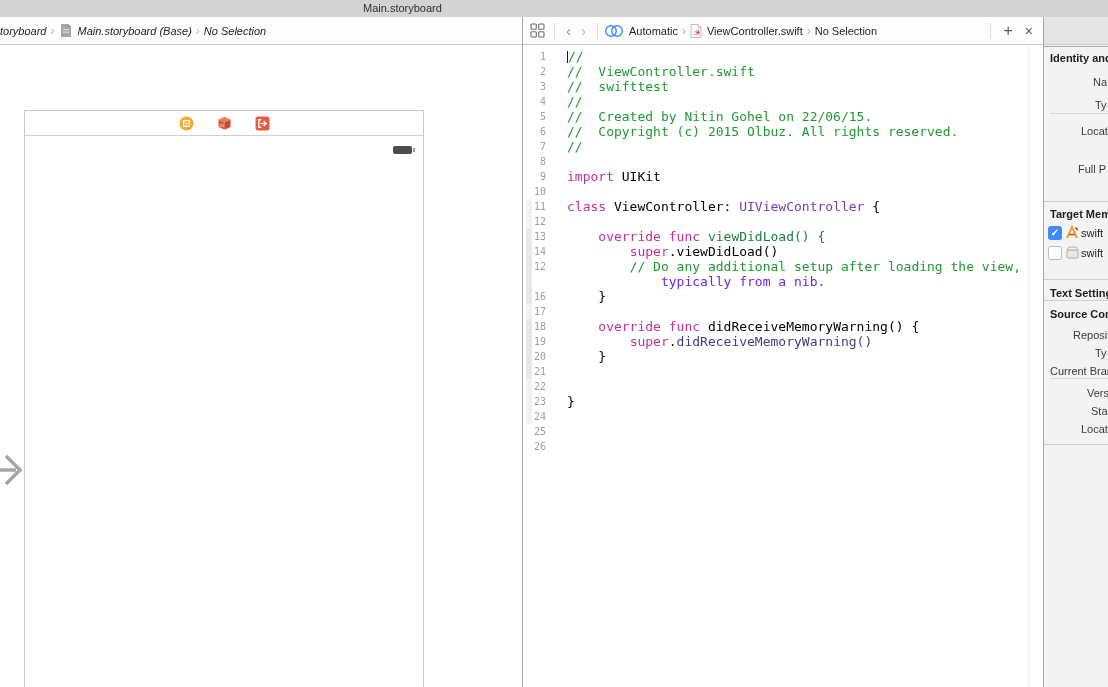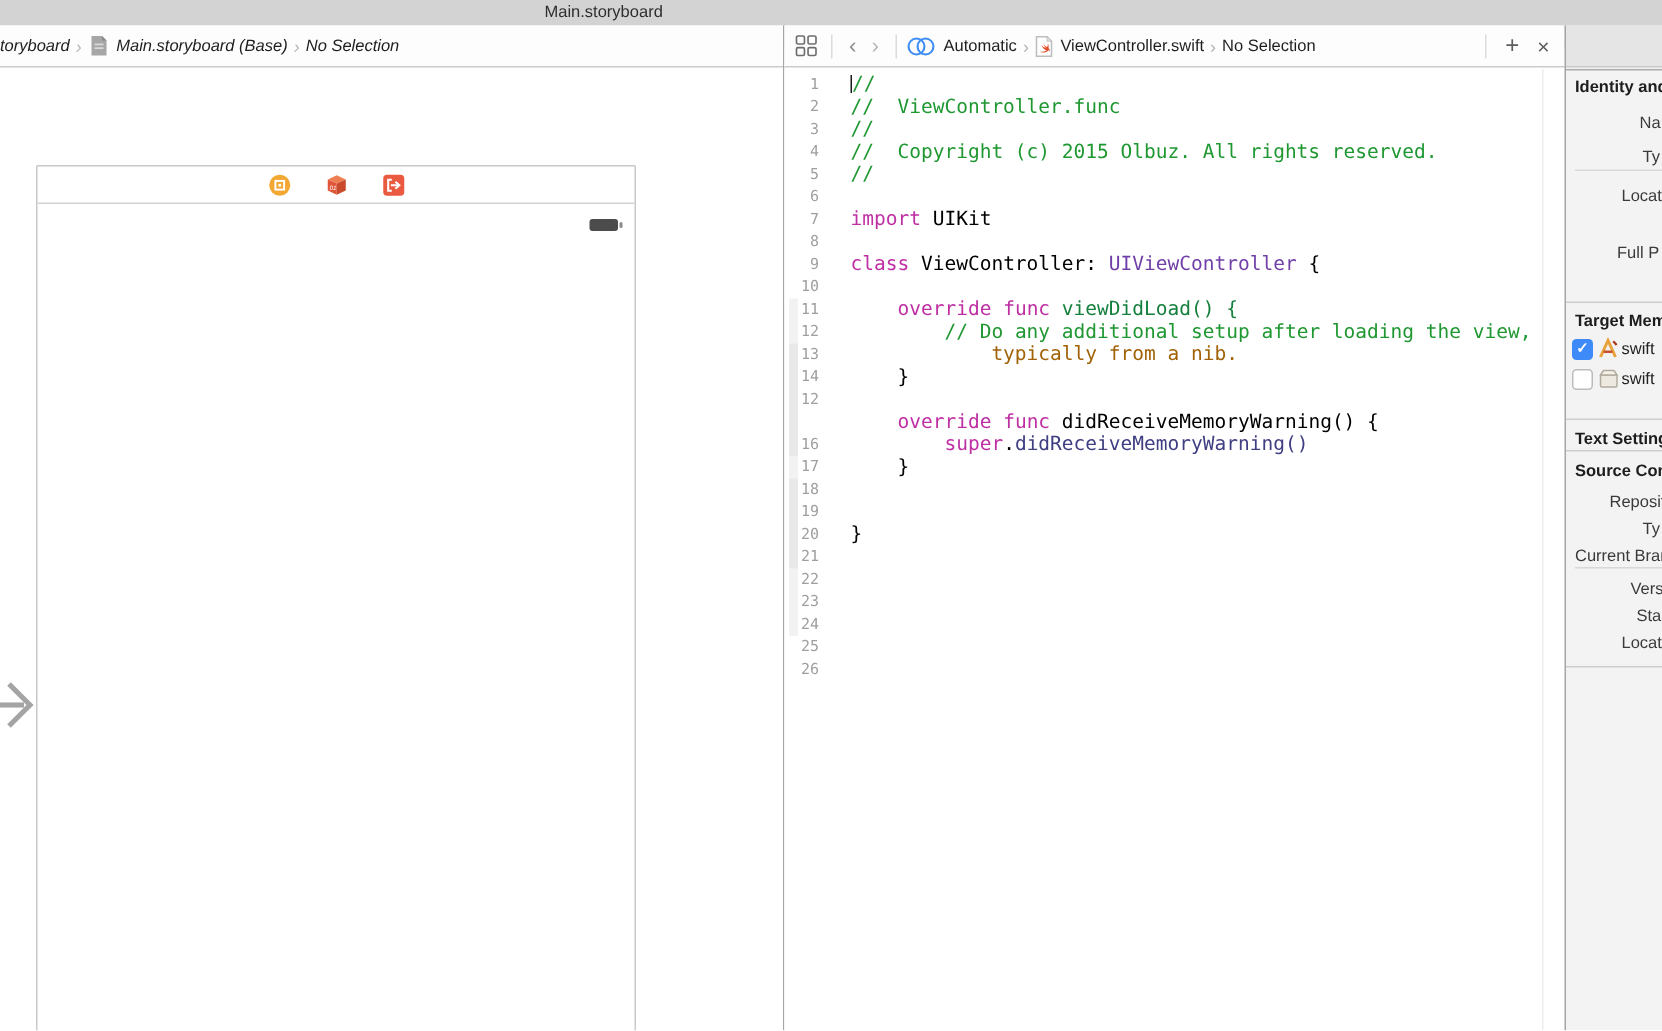--- a/index.html
+++ b/index.html
@@ -213,32 +213,35 @@
             <div class="ln">20</div>
             <div class="ln">21</div>
             <div class="ln">22</div>
             <div class="ln">23</div>
             <div class="ln">24</div>
             <div class="ln">25</div>
             <div class="ln">26</div>
           </div>
         <div class="code-col">
             <div class="crow"><span class="caret"></span><span style="color: rgb(31, 152, 50);">//</span></div>
-            <div class="crow"><span style="color: rgb(31, 152, 50);">//  ViewController.func</span></div>
+            <div class="crow"><span style="color: rgb(31, 152, 50);">//  ViewController.swift</span></div>
+            <div class="crow"><span style="color: rgb(31, 152, 50);">//  swifttest</span></div>
             <div class="crow"><span style="color: rgb(31, 152, 50);">//</span></div>
+            <div class="crow"><span style="color: rgb(31, 152, 50);">//  Created by Nitin Gohel on 22/06/15.</span></div>
             <div class="crow"><span style="color: rgb(31, 152, 50);">//  Copyright (c) 2015 Olbuz. All rights reserved.</span></div>
             <div class="crow"><span style="color: rgb(31, 152, 50);">//</span></div>
             <div class="crow"></div>
             <div class="crow"><span style="color: rgb(191, 47, 164);">import</span><span style="color: rgb(0, 0, 0);"> UIKit</span></div>
             <div class="crow"></div>
             <div class="crow"><span style="color: rgb(191, 47, 164);">class</span><span style="color: rgb(0, 0, 0);"> ViewController: </span><span style="color: rgb(112, 64, 168);">UIViewController</span><span style="color: rgb(0, 0, 0);"> {</span></div>
             <div class="crow"></div>
             <div class="crow"><span style="color: rgb(0, 0, 0);">    </span><span style="color: rgb(191, 47, 164);">override</span><span style="color: rgb(0, 0, 0);"> </span><span style="color: rgb(191, 47, 164);">func</span><span style="color: #15803d;"> viewDidLoad() {</span></div>
+            <div class="crow"><span style="color: rgb(0, 0, 0);">        </span><span style="color: rgb(191, 47, 164);">super</span><span style="color: rgb(0, 0, 0);">.viewDidLoad()</span></div>
             <div class="crow"><span style="color: rgb(0, 0, 0);">        </span><span style="color: rgb(31, 152, 50);">// Do any additional setup after loading the view,</span></div>
-            <div class="crow"><span style="color: rgb(0, 0, 0);">            </span><span style="color: #a16207;">typically from a nib.</span></div>
+            <div class="crow"><span style="color: rgb(0, 0, 0);">            </span><span style="color: #6d28d9;">typically from a nib.</span></div>
             <div class="crow"><span style="color: rgb(0, 0, 0);">    }</span></div>
             <div class="crow"></div>
             <div class="crow"><span style="color: rgb(0, 0, 0);">    </span><span style="color: rgb(191, 47, 164);">override</span><span style="color: rgb(0, 0, 0);"> </span><span style="color: rgb(191, 47, 164);">func</span><span style="color: rgb(0, 0, 0);"> didReceiveMemoryWarning() {</span></div>
             <div class="crow"><span style="color: rgb(0, 0, 0);">        </span><span style="color: rgb(191, 47, 164);">super</span><span style="color: rgb(0, 0, 0);">.</span><span style="color: rgb(63, 62, 130);">didReceiveMemoryWarning()</span></div>
             <div class="crow"><span style="color: rgb(0, 0, 0);">    }</span></div>
             <div class="crow"></div>
             <div class="crow"></div>
             <div class="crow"><span style="color: rgb(0, 0, 0);">}</span></div>
             <div class="crow"></div>
             <div class="crow"></div>

